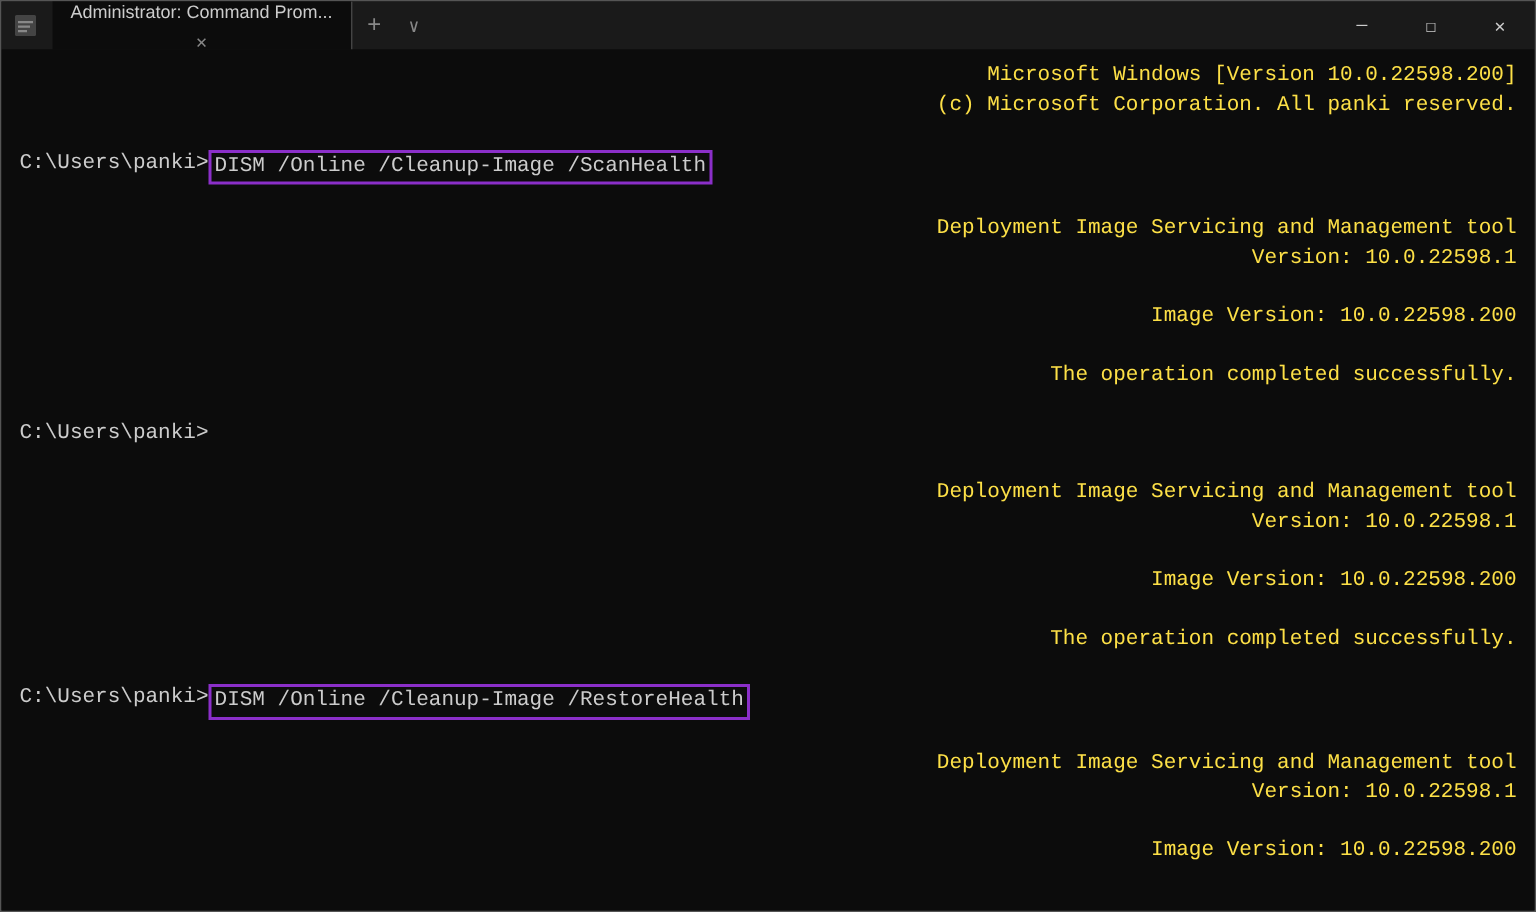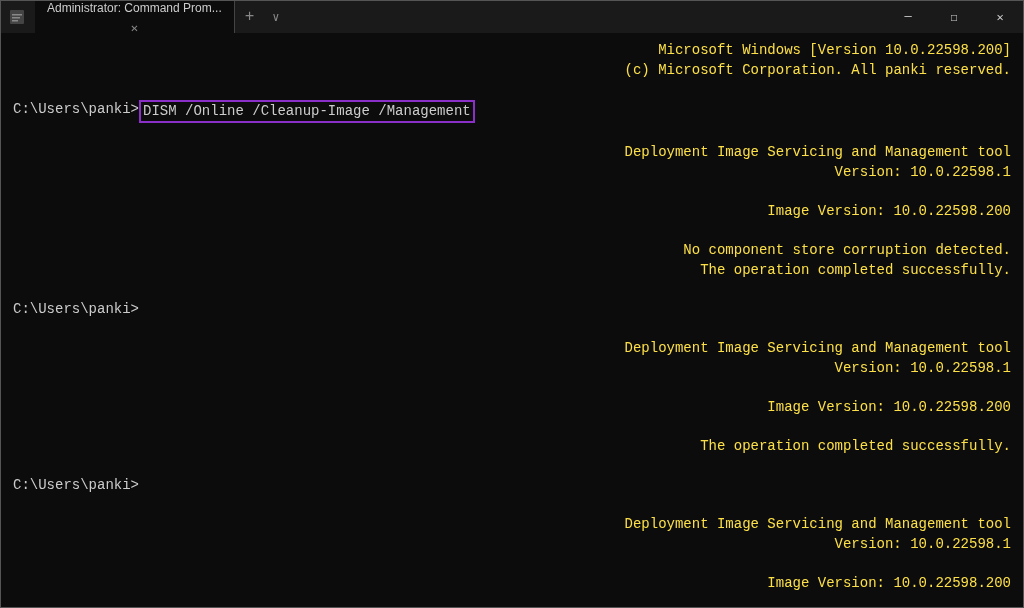--- a/index.html
+++ b/index.html
@@ -182,39 +182,38 @@
       <div class="ctrl-btn">—</div>
       <div class="ctrl-btn">☐</div>
       <div class="ctrl-btn close">✕</div>
     </div>
   </div>
 
   <div class="console-area" id="console-area">
   <div class="line">Microsoft Windows [Version 10.0.22598.200]</div>
       <div class="line">(c) Microsoft Corporation. All panki reserved.</div>
       <div class="line empty">&nbsp;</div>
-      <div class="cmd-line"><span class="prompt-text">C:\Users\panki&gt;</span><span class="cmd-highlight">DISM /Online /Cleanup-Image /Management</span></div>
+      <div class="cmd-line"><span class="prompt-text">C:\Users\panki&gt;</span><span class="cmd-highlight">DISM /Online /Cleanup-Image /ScanHealth</span></div>
       <div class="line empty">&nbsp;</div>
       <div class="line">Deployment Image Servicing and Management tool</div>
       <div class="line">Version: 10.0.22598.1</div>
       <div class="line empty">&nbsp;</div>
       <div class="line">Image Version: 10.0.22598.200</div>
       <div class="line empty">&nbsp;</div>
-      <div class="line">No component store corruption detected.</div>
       <div class="line">The operation completed successfully.</div>
       <div class="line empty">&nbsp;</div>
       <div class="cmd-line"><span class="prompt-text">C:\Users\panki&gt;</span></div>
       <div class="line empty">&nbsp;</div>
       <div class="line">Deployment Image Servicing and Management tool</div>
       <div class="line">Version: 10.0.22598.1</div>
       <div class="line empty">&nbsp;</div>
       <div class="line">Image Version: 10.0.22598.200</div>
       <div class="line empty">&nbsp;</div>
       <div class="line">The operation completed successfully.</div>
       <div class="line empty">&nbsp;</div>
-      <div class="cmd-line"><span class="prompt-text">C:\Users\panki&gt;</span></div>
+      <div class="cmd-line"><span class="prompt-text">C:\Users\panki&gt;</span><span class="cmd-highlight">DISM /Online /Cleanup-Image /RestoreHealth</span></div>
       <div class="line empty">&nbsp;</div>
       <div class="line">Deployment Image Servicing and Management tool</div>
       <div class="line">Version: 10.0.22598.1</div>
       <div class="line empty">&nbsp;</div>
       <div class="line">Image Version: 10.0.22598.200</div>
     </div>
 </div>
 
 </body></html>

